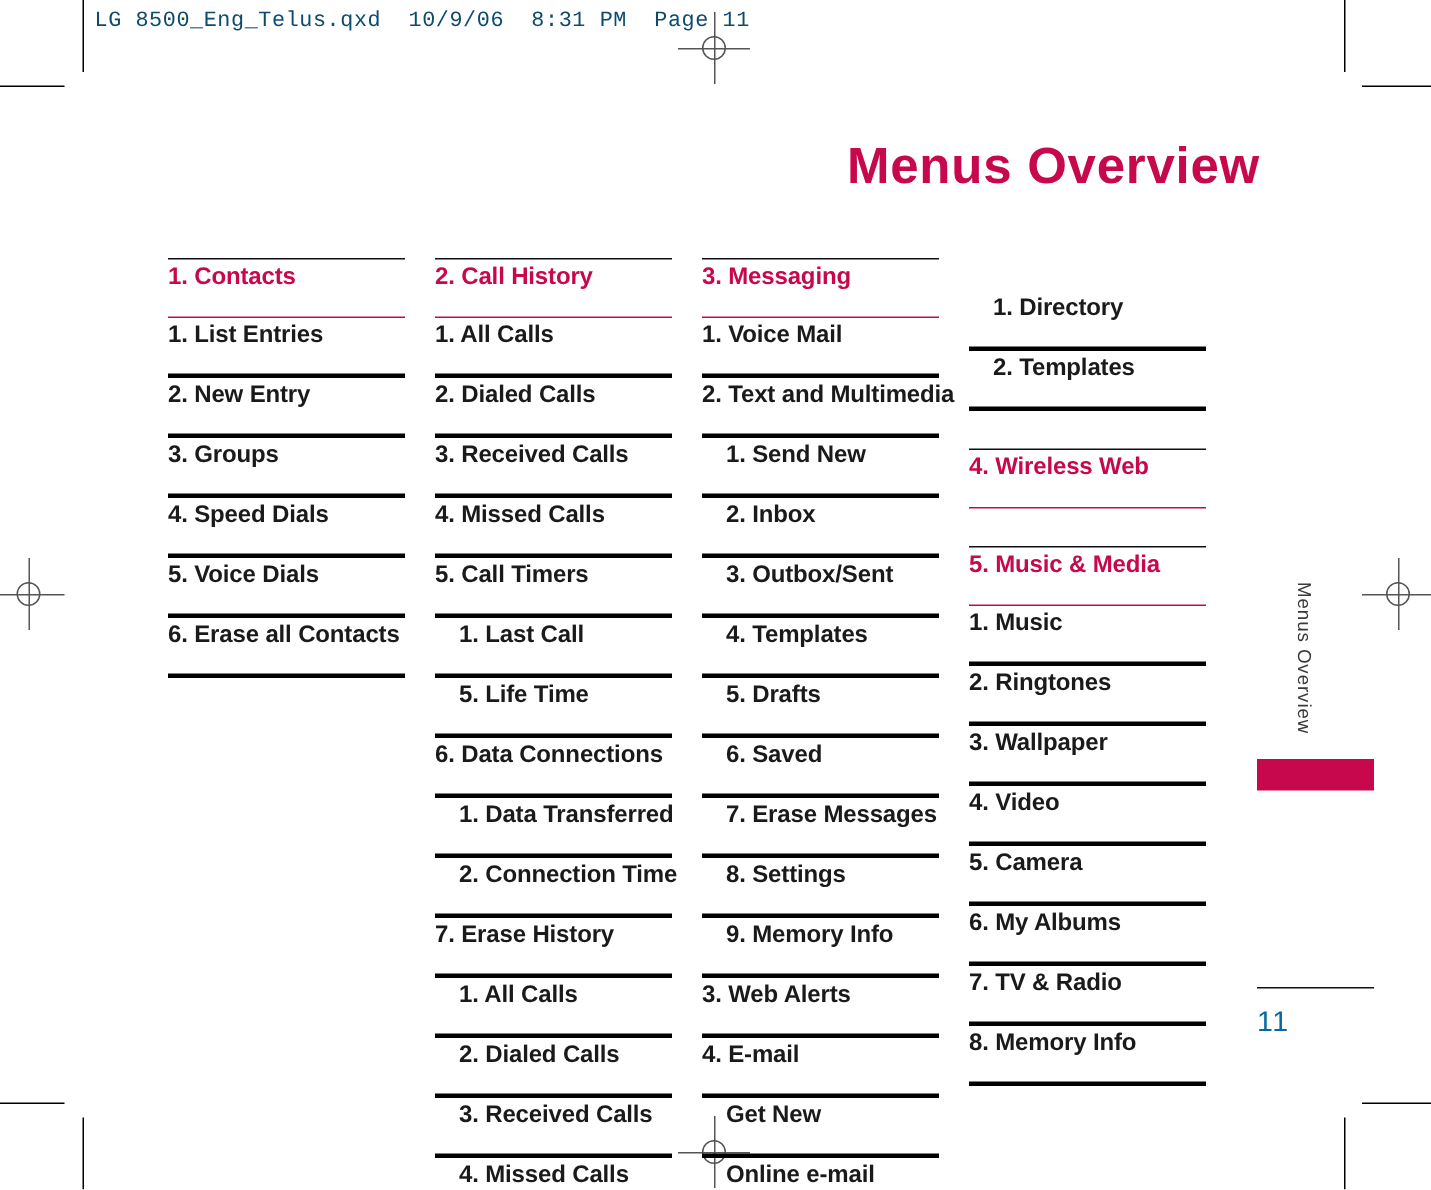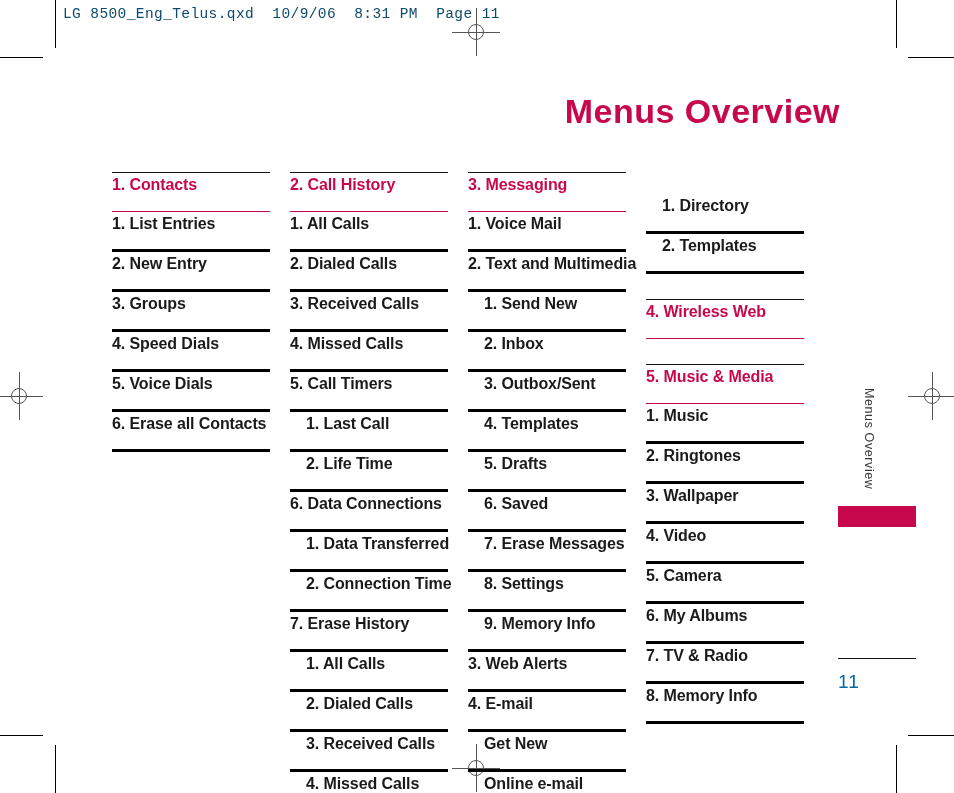--- a/index.html
+++ b/index.html
@@ -233,21 +233,21 @@
         <div class="row lvl1 rule-b">
           <span class="label">4. Missed Calls</span>
         </div>
         <div class="row lvl1 rule-b">
           <span class="label">5. Call Timers</span>
         </div>
         <div class="row lvl2 rule-b">
           <span class="label">1. Last Call</span>
         </div>
         <div class="row lvl2 rule-b">
-          <span class="label">2. Life Time</span>
+          <span class="label">5. Life Time</span>
         </div>
         <div class="row lvl1 rule-b">
           <span class="label">6. Data Connections</span>
         </div>
         <div class="row lvl2 rule-b">
           <span class="label">1. Data Transferred</span>
         </div>
         <div class="row lvl2 rule-b">
           <span class="label">2. Connection Time</span>
         </div>

